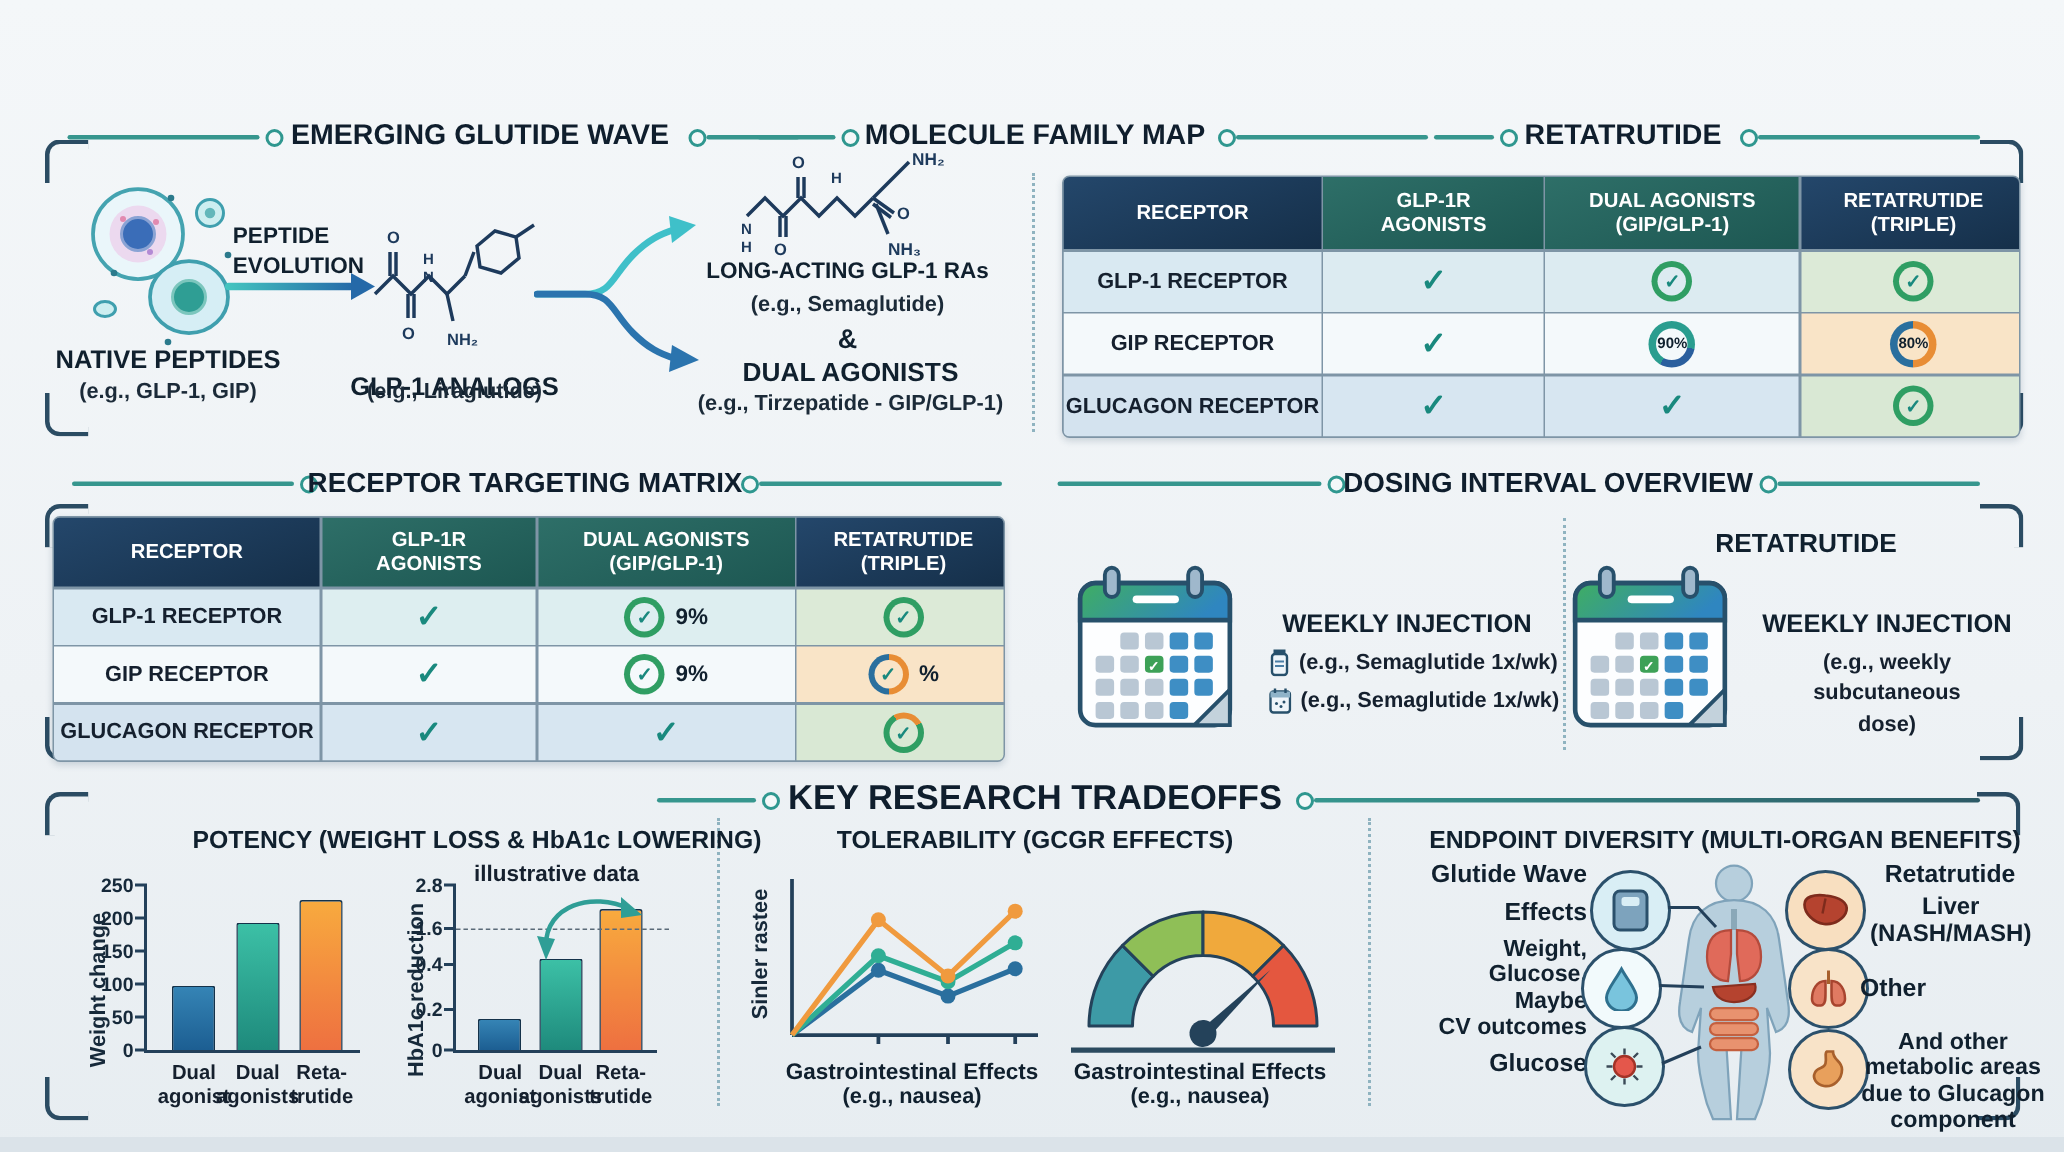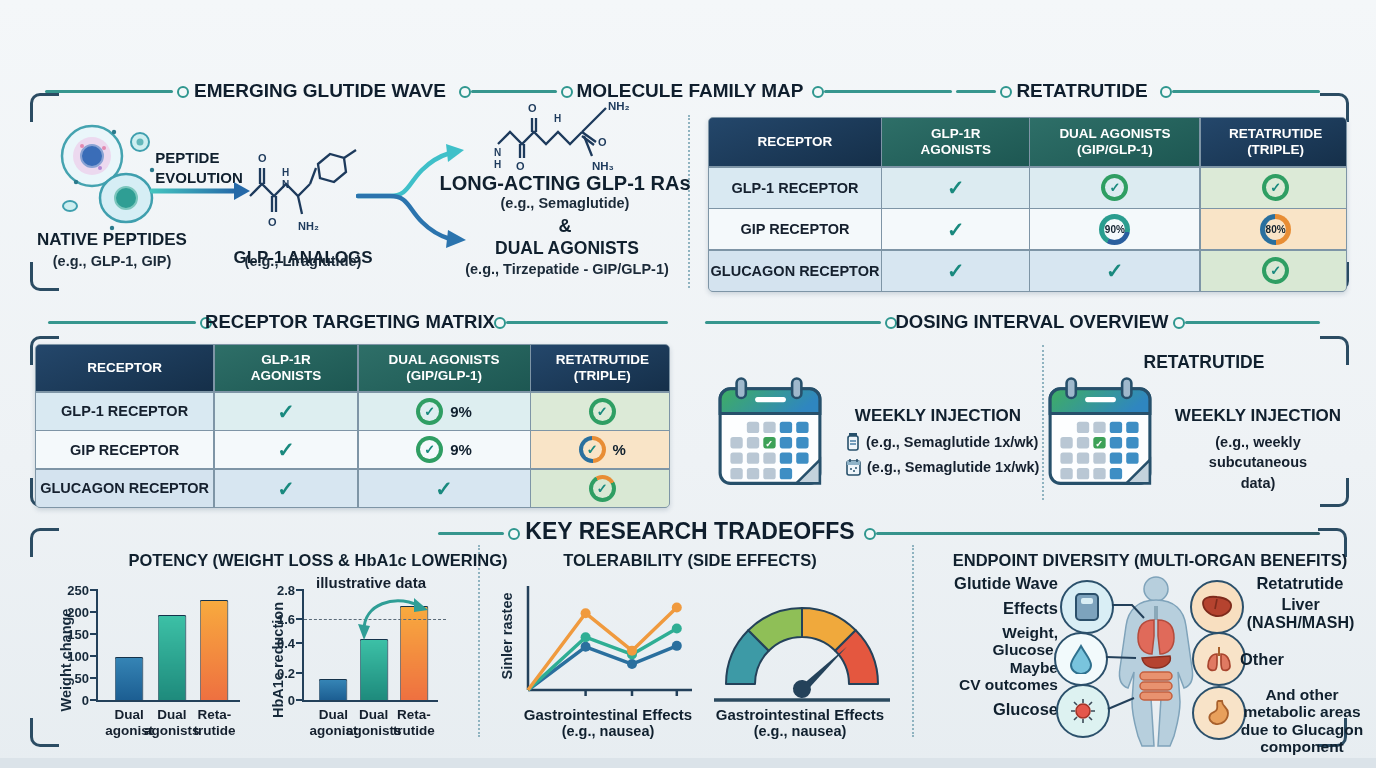--- a/index.html
+++ b/index.html
@@ -149,21 +149,21 @@
     </g>
     <text x="116" y="12" font-size="11.5" font-weight="bold" fill="#1d3a5c">NH₂</text>
     <text x="36" y="14" font-size="11" font-weight="bold" fill="#1d3a5c">O</text>
     <text x="24" y="72" font-size="11" font-weight="bold" fill="#1d3a5c">O</text>
     <text x="106" y="48" font-size="11" font-weight="bold" fill="#1d3a5c">O</text>
     <text x="62" y="24" font-size="10" font-weight="bold" fill="#1d3a5c">H</text>
     <text x="2" y="58" font-size="10" font-weight="bold" fill="#1d3a5c">N</text>
     <text x="2" y="70" font-size="10" font-weight="bold" fill="#1d3a5c">H</text>
     <text x="100" y="72" font-size="11.5" font-weight="bold" fill="#1d3a5c">NH₃</text>
   </svg>
-  <div class="abs" style="left:565px;top:172px;transform:translateX(-50%);font-weight:800;font-size:20px;color:#10202e;white-space:nowrap">LONG-ACTING GLP-1 RAs</div>
+  <div class="abs" style="left:565px;top:172px;transform:translateX(-50%);font-weight:800;font-size:15px;color:#10202e;white-space:nowrap">LONG-ACTING GLP-1 RAs</div>
   <div class="abs" style="left:565px;top:195px;transform:translateX(-50%);font-weight:600;font-size:14.5px;color:#1b2a38">(e.g., Semaglutide)</div>
   <div class="abs" style="left:565px;top:216px;transform:translateX(-50%);font-weight:800;font-size:18px;color:#10202e">&amp;</div>
   <div class="abs" style="left:567px;top:238px;transform:translateX(-50%);font-weight:800;font-size:17.5px;color:#10202e">DUAL AGONISTS</div>
   <div class="abs" style="left:567px;top:261px;transform:translateX(-50%);font-weight:600;font-size:14.5px;color:#1b2a38;white-space:nowrap">(e.g., Tirzepatide - GIP/GLP-1)</div>
 
   <div id="tbl-top" class="tbl" style="left:708px;top:117px;width:637px;grid-template-columns:27% 23% 26.5% 23.5%;grid-template-rows:48px 40px 40px 40px">
       <div class="th nav">RECEPTOR</div>
       <div class="th teal">GLP-1R
 AGONISTS</div>
       <div class="th teal">DUAL AGONISTS
@@ -402,37 +402,37 @@
         <path d="M4,1 v3 M11,1 v3" stroke="#27506b" stroke-width="1.6"></path>
         <circle cx="5" cy="11" r="1" fill="#27506b"></circle>
         <circle cx="8" cy="13" r="1" fill="#27506b"></circle>
         <circle cx="10" cy="10" r="1" fill="#27506b"></circle>
       </svg>
     <span>(e.g., Semaglutide 1x/wk)</span>
   </div>
 
   <div class="abs" style="left:1258px;top:406px;transform:translateX(-50%);font-weight:800;font-size:17px;color:#10202e;white-space:nowrap">WEEKLY INJECTION</div>
   <div class="abs pre" style="left:1258px;top:432px;transform:translateX(-50%);text-align:center;font-weight:600;font-size:14.5px;color:#15202e;line-height:1.4">(e.g., weekly
-subcutaneous data)</div>
+subcutaneous dose)</div>
 
   <div class="hl" style="left:438px;top:532px;width:66px"></div>
   <div class="hdot" style="left:508px;top:528px"></div>
   <div class="hdr-txt" style="left:690px;top:518px;font-size:23px">KEY RESEARCH TRADEOFFS</div>
   <div class="hdot" style="left:864px;top:528px"></div>
   <div class="hl" style="left:876px;top:532px;width:444px;background:linear-gradient(90deg,#36968e,#2d5a66)"></div>
 
   <div class="corner c-tl" style="left:30px;top:528px"></div>
   <div class="corner c-bl" style="left:30px;top:718px"></div>
   <div class="corner c-tr" style="left:1318px;top:528px"></div>
   <div class="corner c-br" style="left:1318px;top:718px"></div>
   <div class="vdots" style="left:478px;top:545px;height:192px"></div>
   <div class="vdots" style="left:912px;top:545px;height:192px"></div>
 
   <div class="subttl" style="left:318px;top:551px">POTENCY (WEIGHT LOSS &amp; HbA1c LOWERING)</div>
-  <div class="subttl" style="left:690px;top:551px">TOLERABILITY (SIDE EFFECTS)</div>
+  <div class="subttl" style="left:690px;top:551px">TOLERABILITY (GCGR EFFECTS)</div>
   <div class="subttl" style="left:1150px;top:551px">ENDPOINT DIVERSITY (MULTI-ORGAN BENEFITS)</div>
 
   <div id="chart-weight" class="bchart" style="left:48px;top:580px;width:196px;height:168px">
     <span class="ylab" style="left:-42px;top:72px;width:120px;text-align:center">Weight change</span>
     <div class="plot" style="left:48px;top:10px;right:4px;bottom:46px">
         <span class="ytick" style="bottom: 0%;">0</span>
         <span class="tmark" style="bottom: calc(0% - 1px);"></span>
         <span class="ytick" style="bottom: 20%;">50</span>
         <span class="tmark" style="bottom: calc(20% - 1px);"></span>
         <span class="ytick" style="bottom: 40%;">100</span>

